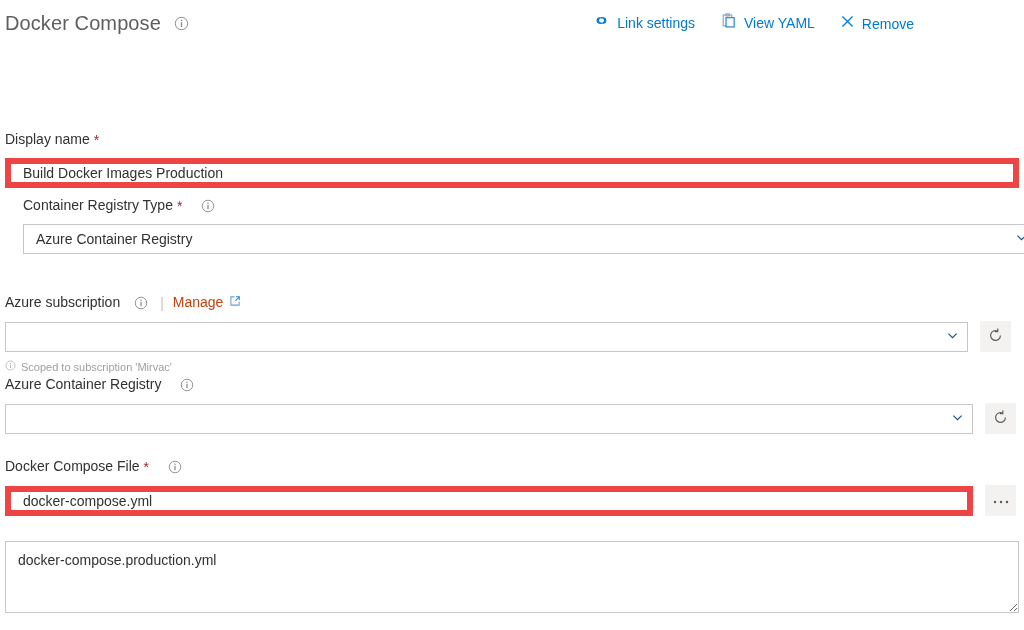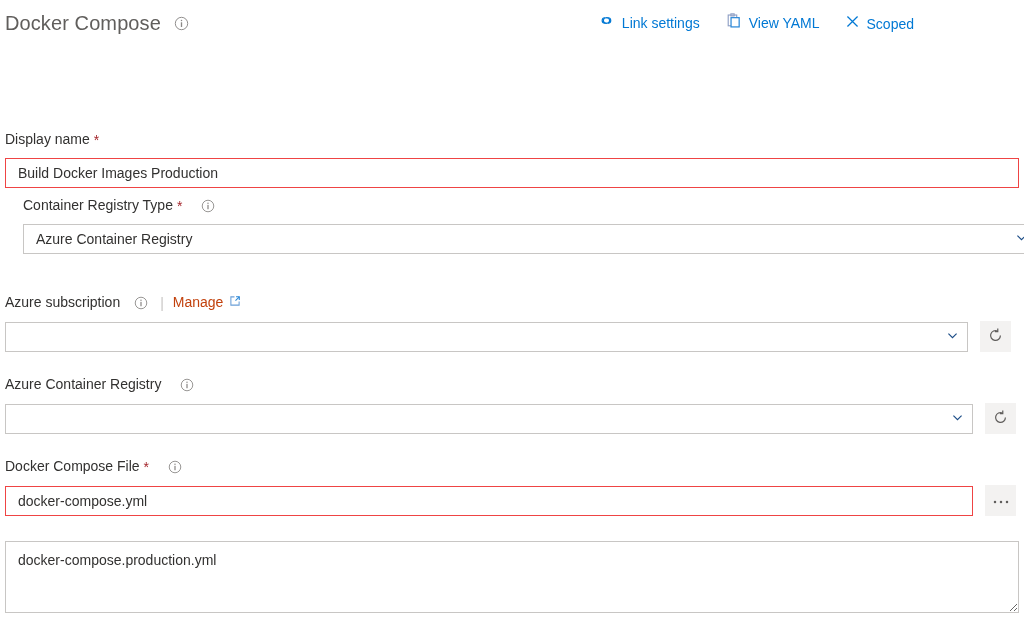--- a/index.html
+++ b/index.html
@@ -111,21 +111,21 @@
   .req-star {
     color: #a4262c;
     margin-left: 4px;
     font-size: 14px;
     line-height: 14px;
   }
   .label-gap { width: 19px; display:inline-block; }
 
   .text-input {
     box-sizing: border-box;
-    border: 1px solid #ef4444;
+    border: 6px solid #ef4444;
     background: #ffffff;
     height: 30px;
     padding: 0 12px;
     font-size: 14px;
     font-family: "Liberation Sans", sans-serif;
     color: #323130;
     line-height: 28px;
     outline: none;
   }
   .select-box {
@@ -248,21 +248,21 @@
         </span>
         <span>View YAML</span>
       </button>
 
       <button class="tool-btn">
         <span>
           <svg width="15" height="15" viewBox="0 0 16 16">
             <path d="M2.6 2.6 L13.4 13.4 M13.4 2.6 L2.6 13.4" stroke="#0078d4" stroke-width="1.35" fill="none"></path>
           </svg>
         </span>
-        <span>Scoped</span>
+        <span>Remove</span>
       </button>
 
     </div>
   </div>
 
 
   <div class="blk" id="blk-display">
     <div class="field-label">
       <span>Display name</span>
       <span class="req-star">*</span>
@@ -331,20 +331,30 @@
       </div>
       <button class="icon-btn">
         <span>
           <svg width="17" height="17" viewBox="0 0 18 18">
             <path d="M14.2 9 A5.2 5.2 0 1 1 11.2 4.3" fill="none" stroke="#605e5c" stroke-width="1.3"></path>
             <path d="M11.4 1.7 L11.4 4.8 L8.4 4.8" fill="none" stroke="#605e5c" stroke-width="1.3"></path>
           </svg>
         </span>
       </button>
     </div>
+    <div class="hint-row" style="margin-top:8px;">
+      <span>
+        <svg width="11" height="11" viewBox="0 0 16 16">
+          <circle cx="8" cy="8" r="6.6" fill="none" stroke="#b3b0ad" stroke-width="1.1"></circle>
+          <circle cx="8" cy="4.9" r="0.85" fill="#b3b0ad"></circle>
+          <rect x="7.3" y="6.7" width="1.4" height="5" fill="#b3b0ad"></rect>
+        </svg>
+      </span>
+      <span>Scoped to subscription 'Mirvac'</span>
+    </div>
   </div>
 
   <div class="blk" id="blk-acr">
     <div class="field-label">
       <span>Azure Container Registry</span>
       <span class="label-gap"></span>
       <span class="info-icon">
         <svg width="14" height="14" viewBox="0 0 16 16">
           <circle cx="8" cy="8" r="6.6" fill="none" stroke="#8a8886" stroke-width="1"></circle>
           <circle cx="8" cy="4.9" r="0.82" fill="#8a8886"></circle>

